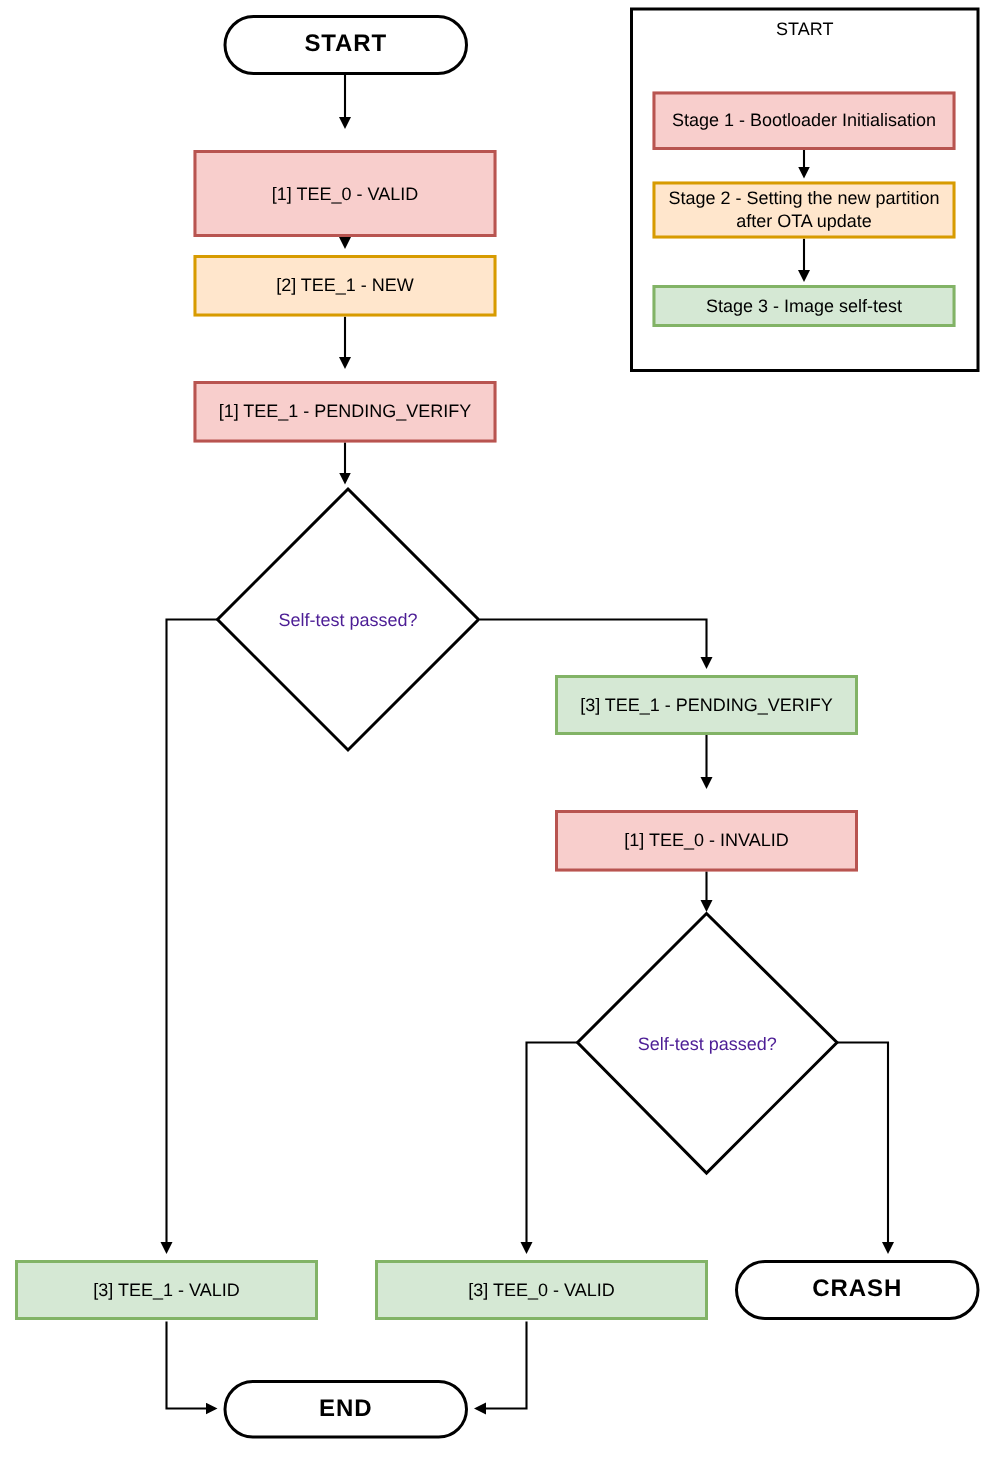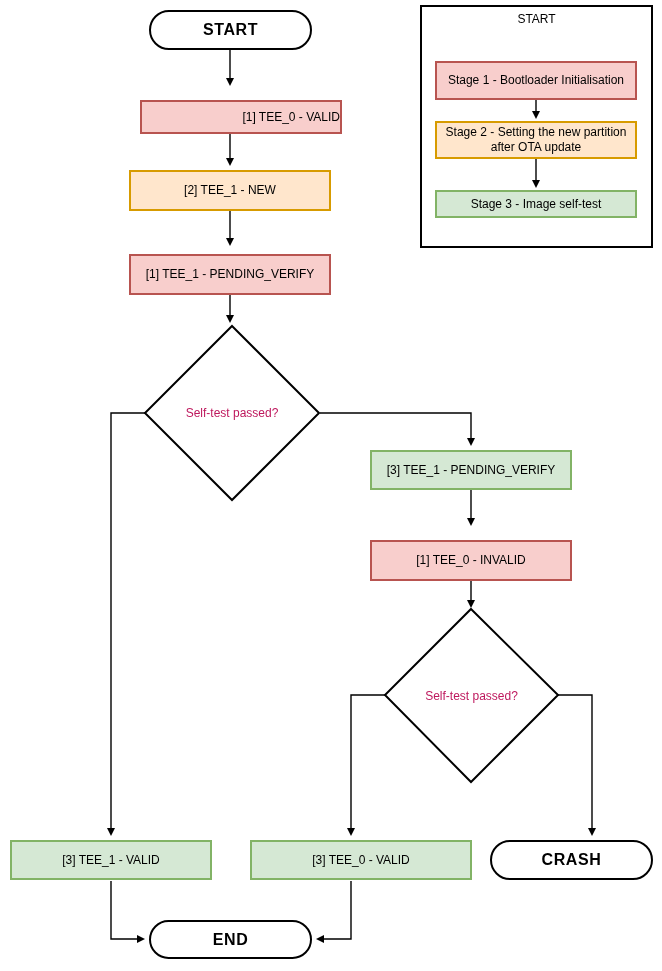--- a/index.html
+++ b/index.html
@@ -79,21 +79,21 @@
   .diamond-label {
     position: absolute;
     left: 0;
     top: 0;
     width: 100%;
     height: 100%;
     display: flex;
     align-items: center;
     justify-content: center;
     font-size: 12px;
-    color: #be185d;
+    color: #4c1d95;
   }
 </style>
 </head>
 <body>
 
 <div id="canvas">
 
   <svg class="edges" viewBox="0 0 662 971" xmlns="http://www.w3.org/2000/svg">
     <defs>
       <marker id="arrow" markerWidth="10" markerHeight="10" refX="6" refY="4" orient="auto" markerUnits="userSpaceOnUse">
@@ -125,21 +125,21 @@
       <path d="M111,881 L111,939 L143,939"></path>
 
       <path d="M351,881 L351,939 L318,939"></path>
     </g>
   </svg>
 
   <div class="node stadium" style="left:149px; top:10px; width:163px; height:40px;">
     <span>START</span>
   </div>
 
-  <div class="node rect fill-red" style="left:140px; top:90px; width:202px; height:34px;justify-content:flex-end;">
+  <div class="node rect fill-red" style="left:129px; top:90px; width:202px; height:58px;">
     <span>[1] TEE_0 - VALID</span>
   </div>
 
   <div class="node rect fill-orange" style="left:129px; top:170px; width:202px; height:41px;">
     <span>[2] TEE_1 - NEW</span>
   </div>
 
   <div class="node rect fill-red" style="left:129px; top:244px; width:202px; height:41px;">
     <span>[1] TEE_1 - PENDING_VERIFY</span>
   </div>

